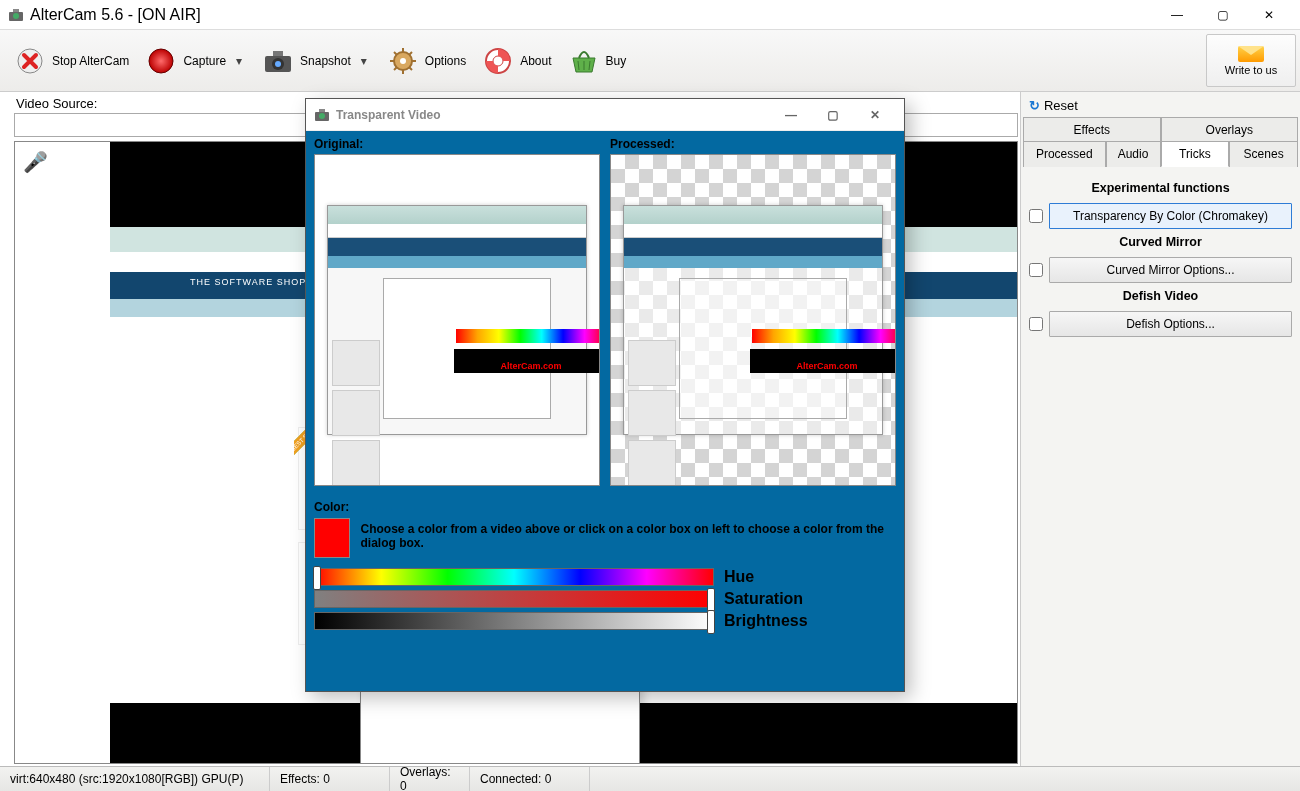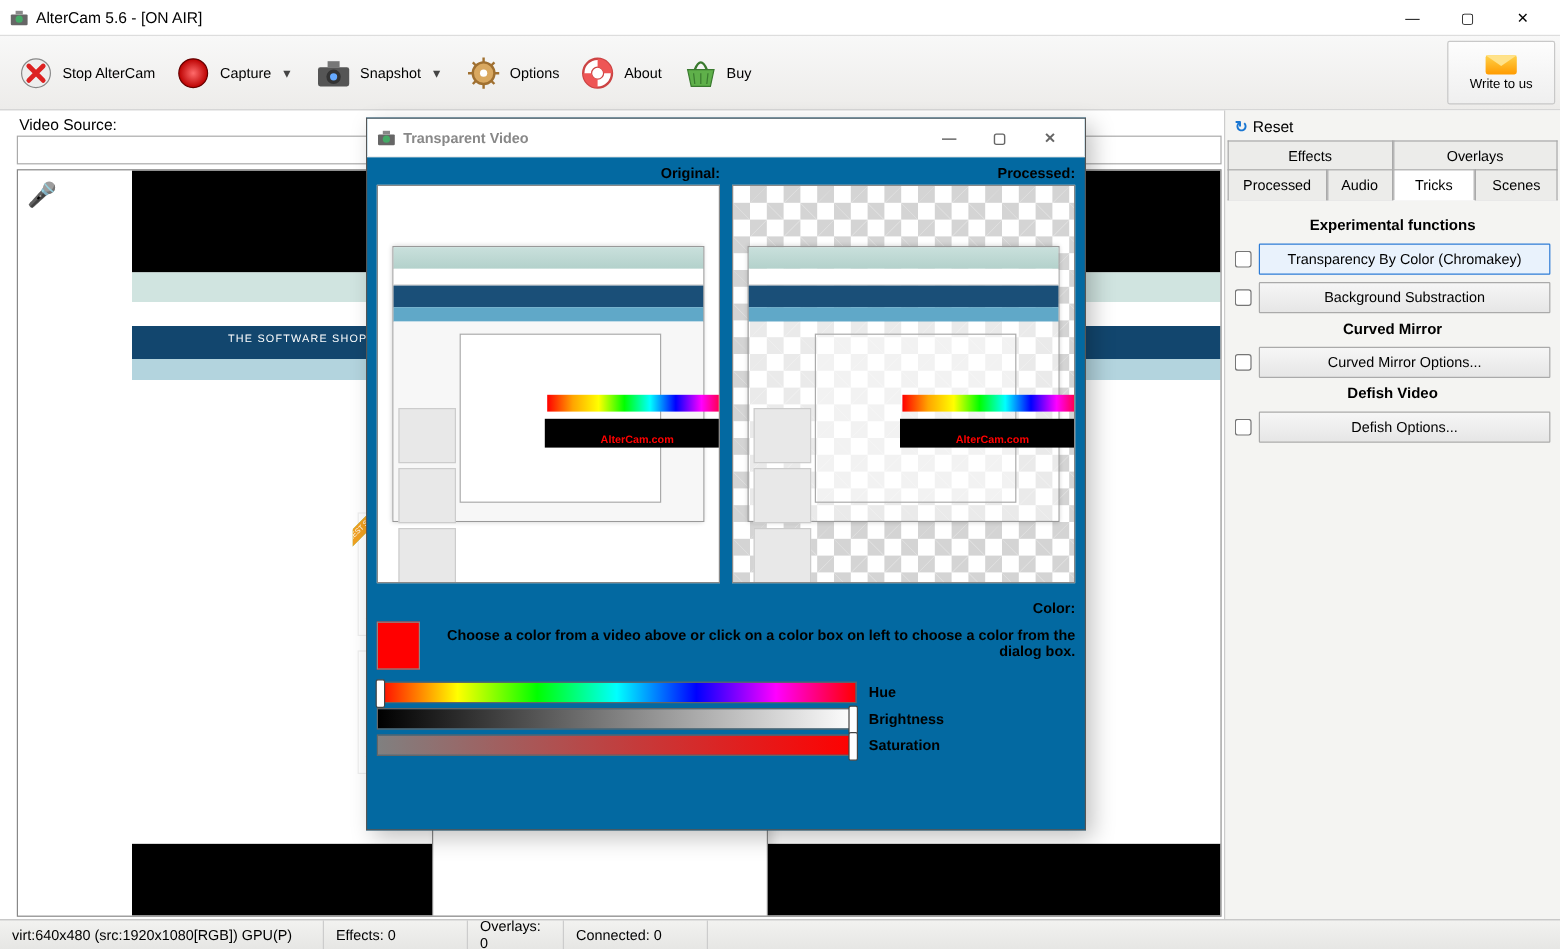--- a/index.html
+++ b/index.html
@@ -1,21 +1,21 @@
 <!DOCTYPE html>
 <html><head>
 <meta charset="utf-8">
 <style>
 * { box-sizing: border-box; margin: 0; padding: 0; }
 body { font-family: "Segoe UI", Tahoma, sans-serif; font-size: 12px; background: #fff; overflow: hidden; width: 1300px; height: 791px; position: relative; }
 
 
 .titlebar { height: 30px; background: #fff; border-bottom: 1px solid #ddd; display: flex; align-items: center; padding: 0 8px; }
 .titlebar .app-icon { width: 16px; height: 16px; margin-right: 6px; }
-.titlebar .title { flex: 1; font-size: 13px; }
+.titlebar .title { flex: 1; font-size: 16px; }
 .titlebar .win-controls { display: flex; }
 .titlebar .win-btn { width: 46px; height: 30px; display: flex; align-items: center; justify-content: center; cursor: pointer; }
 
 
 .toolbar { height: 62px; background: linear-gradient(#f8f8f8, #edecea); border-bottom: 1px solid #ccc; display: flex; align-items: center; padding: 0 6px; gap: 0; position: relative; }
 .tb-btn { display: flex; align-items: center; gap: 6px; padding: 4px 8px; cursor: pointer; border-radius: 2px; }
 .tb-icon { width: 32px; height: 32px; display: flex; align-items: center; justify-content: center; }
 .tb-drop { width: 14px; display: flex; align-items: center; justify-content: center; color: #444; }
 .write-us { position: absolute; right: 4px; top: 4px; bottom: 4px; width: 90px; background: linear-gradient(#fdfdfd,#efefef); border: 1px solid #c8c8c8; border-radius: 2px; display: flex; flex-direction: column; align-items: center; justify-content: center; gap: 2px; cursor: pointer; font-size: 11px; }
 .write-us .env { width: 26px; height: 16px; background: linear-gradient(#ffd24a,#ff9b00); border-radius: 2px; position: relative; }
@@ -60,21 +60,21 @@
 .statusbar { position: absolute; bottom: 0; left: 0; right: 0; height: 25px; background: linear-gradient(#f2f2f0,#e6e6e4); border-top: 1px solid #bbb; display: flex; align-items: center; font-size: 12px; }
 .statusbar .cell { padding: 0 10px; border-right: 1px solid #ccc; height: 100%; display: flex; align-items: center; }
 
 
 .dialog { position: absolute; left: 305px; top: 98px; width: 600px; height: 594px; background: #0369a1; border: 1px solid #555; box-shadow: 6px 6px 18px rgba(0,0,0,0.25); display: flex; flex-direction: column; z-index: 100; font-weight: bold; }
 .dlg-title { height: 32px; display: flex; align-items: center; padding: 0 8px; background: #fff; border-bottom: 1px solid #eee; }
 .dlg-title .icon { width: 16px; height: 16px; margin-right: 6px; }
 .dlg-title .txt { flex: 1; color: #888; font-size: 12px; }
 .dlg-title .wc { display: flex; gap: 0; }
 .dlg-title .wbtn { width: 42px; height: 30px; display: flex; align-items: center; justify-content: center; cursor: pointer; color: #666; }
-.dlg-body { flex: 1; padding: 6px 8px; display: flex; flex-direction: column; text-align: right; }
+.dlg-body { flex: 1; padding: 6px 8px; display: flex; flex-direction: column; }
 .dlg-previews { display: flex; gap: 10px; }
 .dlg-col { flex: 1; display: flex; flex-direction: column; }
 .dlg-lbl { font-size: 12px; margin-bottom: 3px; }
 .dlg-img { height: 332px; border: 1px solid #888; position: relative; overflow: hidden; background: #fff; }
 .dlg-img.checker { background-image:
   linear-gradient(45deg,#d4d4d4 25%,transparent 25%),
   linear-gradient(-45deg,#d4d4d4 25%,transparent 25%),
   linear-gradient(45deg,transparent 75%,#d4d4d4 75%),
   linear-gradient(-45deg,transparent 75%,#d4d4d4 75%);
   background-size: 28px 28px;
@@ -96,21 +96,21 @@
 .color-row { display: flex; align-items: flex-start; gap: 10px; }
 .color-box { width: 40px; height: 40px; background: #f00; border: 1px solid #888; cursor: pointer; }
 .color-txt { font-size: 12px; padding-top: 4px; }
 .sliders { margin-top: 10px; }
 .srow { display: flex; align-items: center; gap: 10px; margin-bottom: 4px; }
 .strack { width: 400px; height: 18px; border: 1px solid #666; position: relative; cursor: pointer; }
 .sthumb { position: absolute; top: -3px; width: 8px; height: 24px; background: #fff; border: 1px solid #444; border-radius: 2px; }
 .hue-track { background: linear-gradient(90deg, #f00, #ff0, #0f0, #0ff, #00f, #f0f, #f00); }
 .sat-track { background: linear-gradient(90deg, #808080, #f00); }
 .bri-track { background: linear-gradient(90deg, #000, #808080, #fff); }
-.slabel { font-size: 12px; }
+.slabel { font-size: 16px; }
 .dlg-buttons { padding: 8px; display: flex; justify-content: flex-end; gap: 8px; }
 .dlg-btn { width: 78px; padding: 5px 0; border: 1px solid #888; background: linear-gradient(#fafafa,#e8e8e8); cursor: pointer; text-align: center; font-size: 12px; }
 .dlg-btn.ok { border: 1px solid #2e7cd6; }
 
 
 .cam-icon { width:16px; height:16px; }
 .cam-icon circle.lens { fill:#4a6; }
 .cam-icon rect.body { fill:#666; }
 </style>
 </head>
@@ -261,24 +261,20 @@
       <div class="rtab row2" style="width:20%">Audio</div>
       <div class="rtab row2 active" style="width:25%">Tricks</div>
       <div class="rtab row2" style="width:25%">Scenes</div>
     </div>
     <div class="rcontent">
       <div class="rhead">Experimental functions</div>
       <div class="rrow">
         <input type="checkbox" style="">
         <div class="rbtn sel">Transparency By Color (Chromakey)</div>
       </div>
-      <div class="rrow">
-        <input type="checkbox" style="">
-        <div class="rbtn">Background Substraction</div>
-      </div>
       <div class="rhead">Curved Mirror</div>
       <div class="rrow">
         <input type="checkbox" style="">
         <div class="rbtn">Curved Mirror Options...</div>
       </div>
       <div class="rhead">Defish Video</div>
       <div class="rrow">
         <input type="checkbox" style="">
         <div class="rbtn">Defish Options...</div>
       </div>
@@ -364,26 +360,26 @@
     </div>
 
     <div class="sliders">
       <div class="srow">
         <div class="strack hue-track">
             <div class="sthumb" style="left:-2px"></div>
           </div>
         <div class="slabel">Hue</div>
       </div>
       <div class="srow">
+        <div class="strack sat-track">
+            <div class="sthumb" style="right:-2px;left:auto"></div>
+          </div>
+        <div class="slabel">Saturation</div>
+      </div>
+      <div class="srow">
         <div class="strack bri-track">
             <div class="sthumb" style="right:-2px;left:auto"></div>
           </div>
         <div class="slabel">Brightness</div>
       </div>
-      <div class="srow">
-        <div class="strack sat-track">
-            <div class="sthumb" style="right:-2px;left:auto"></div>
-          </div>
-        <div class="slabel">Saturation</div>
-      </div>
     </div>
   </div>
 </div>
 
 </body></html>

